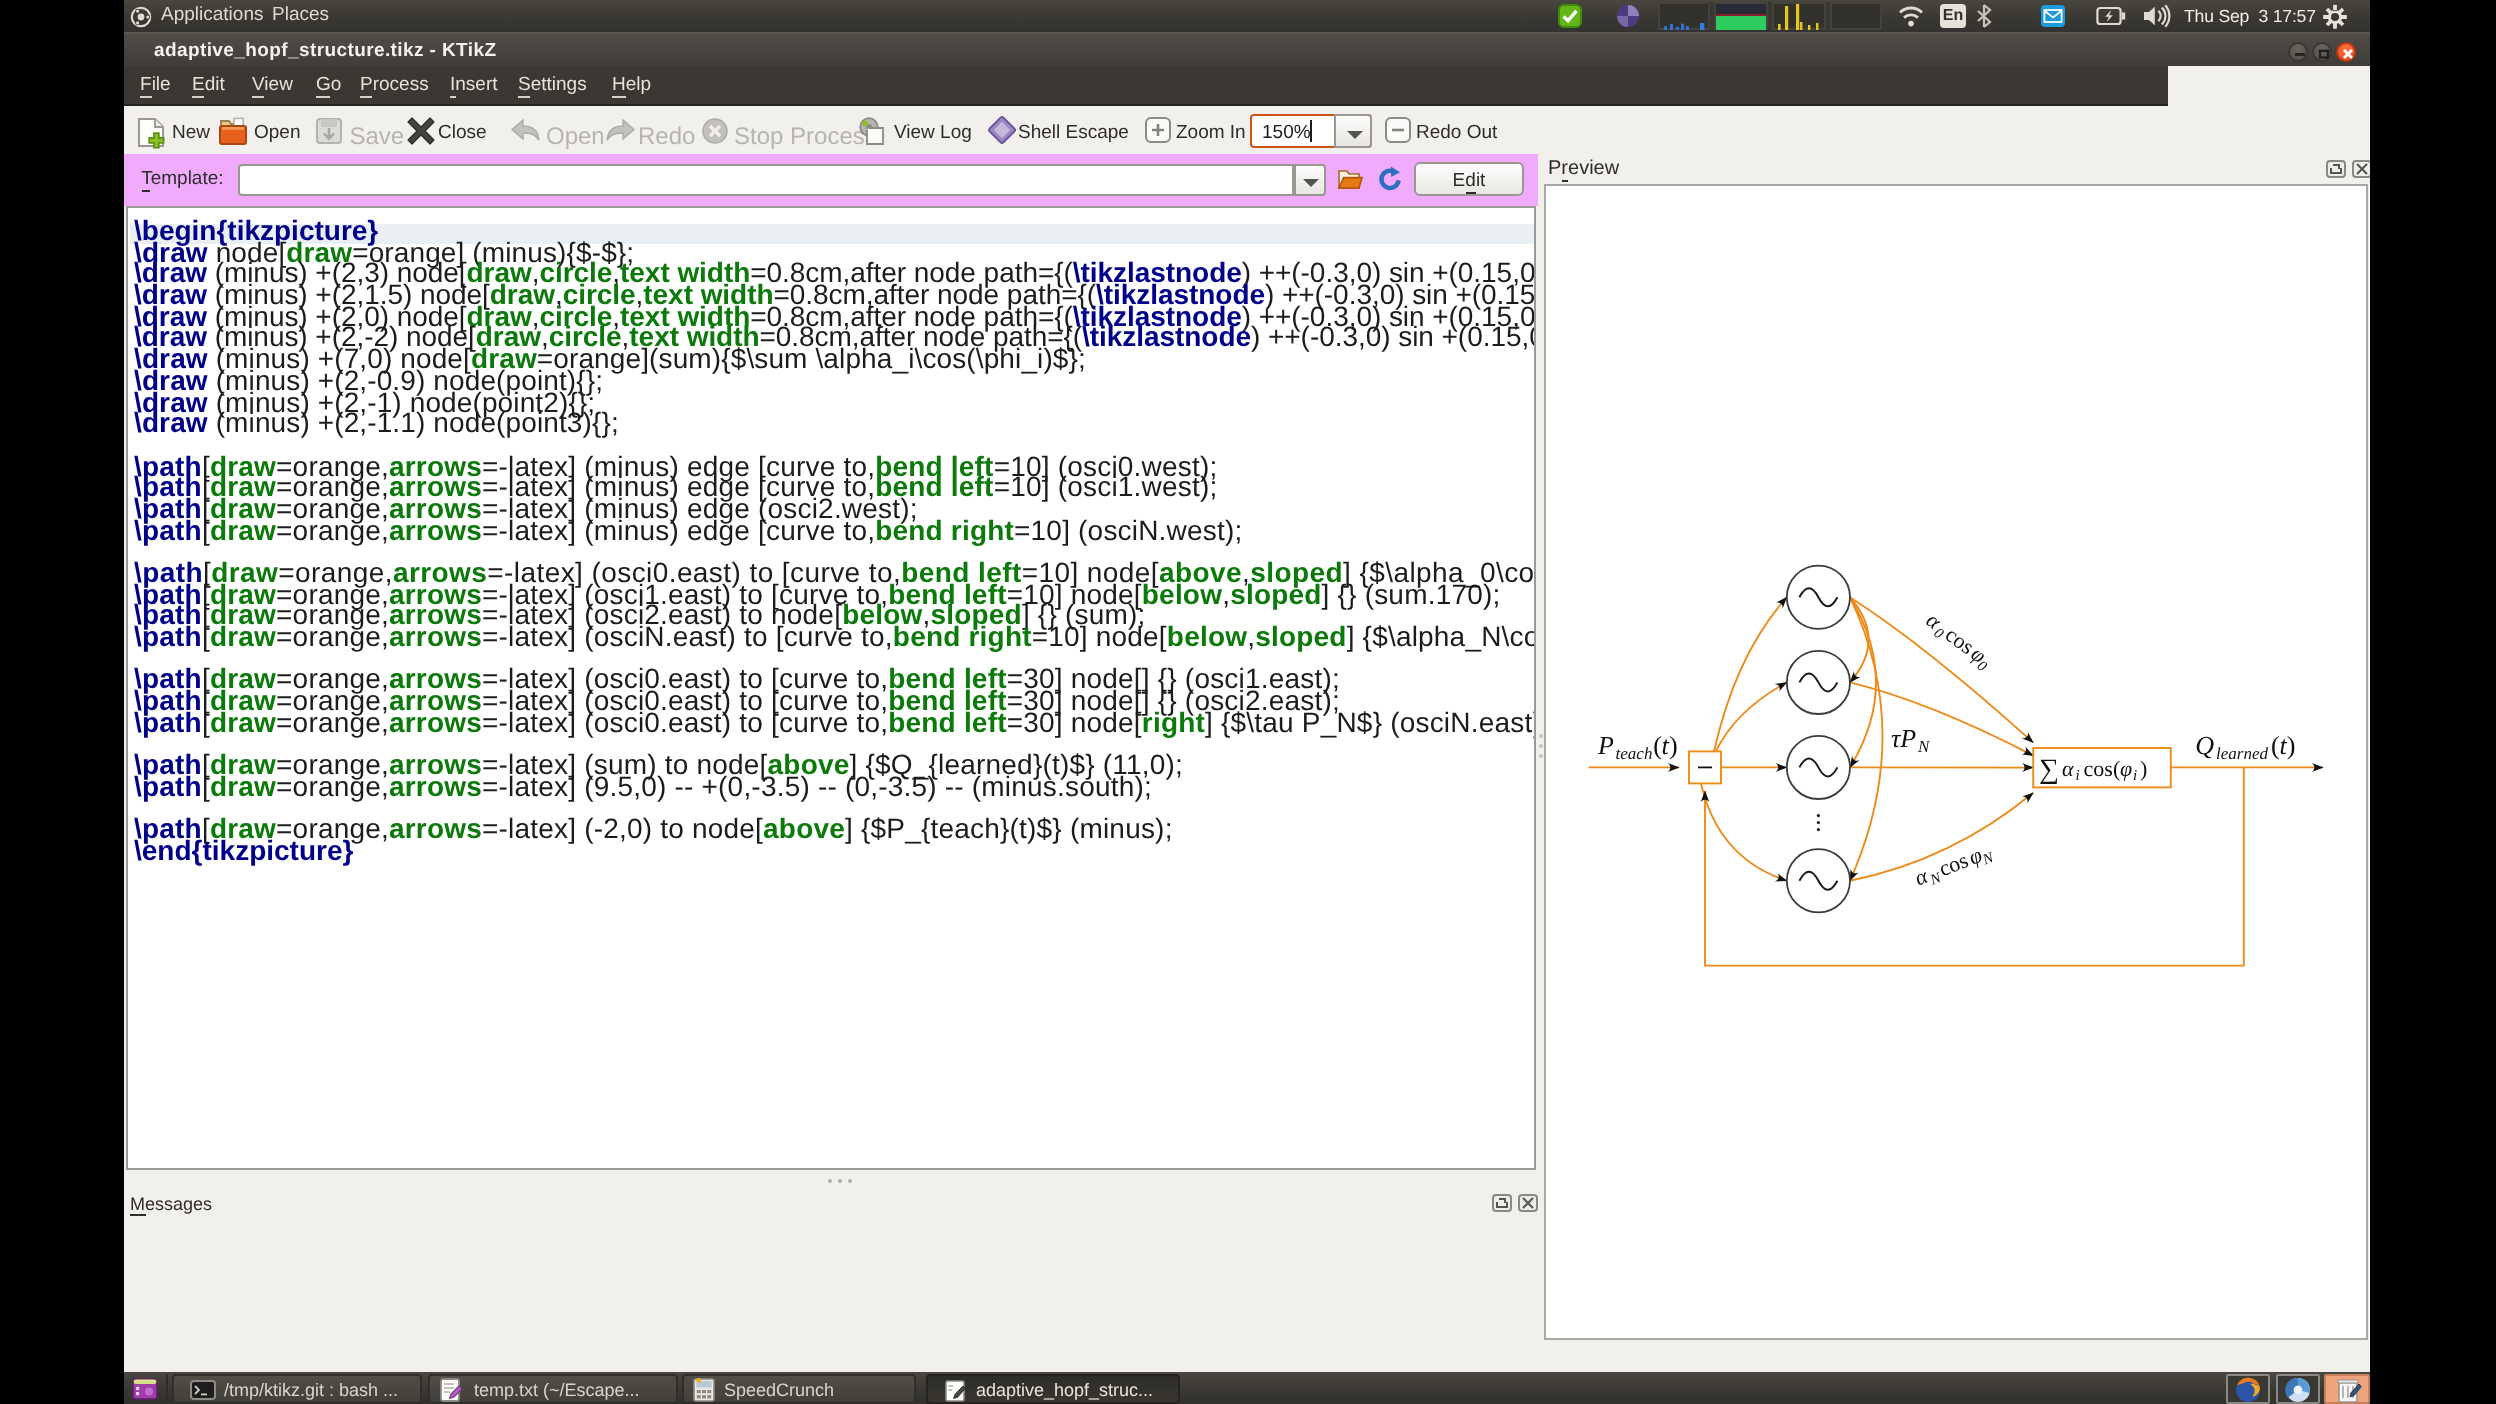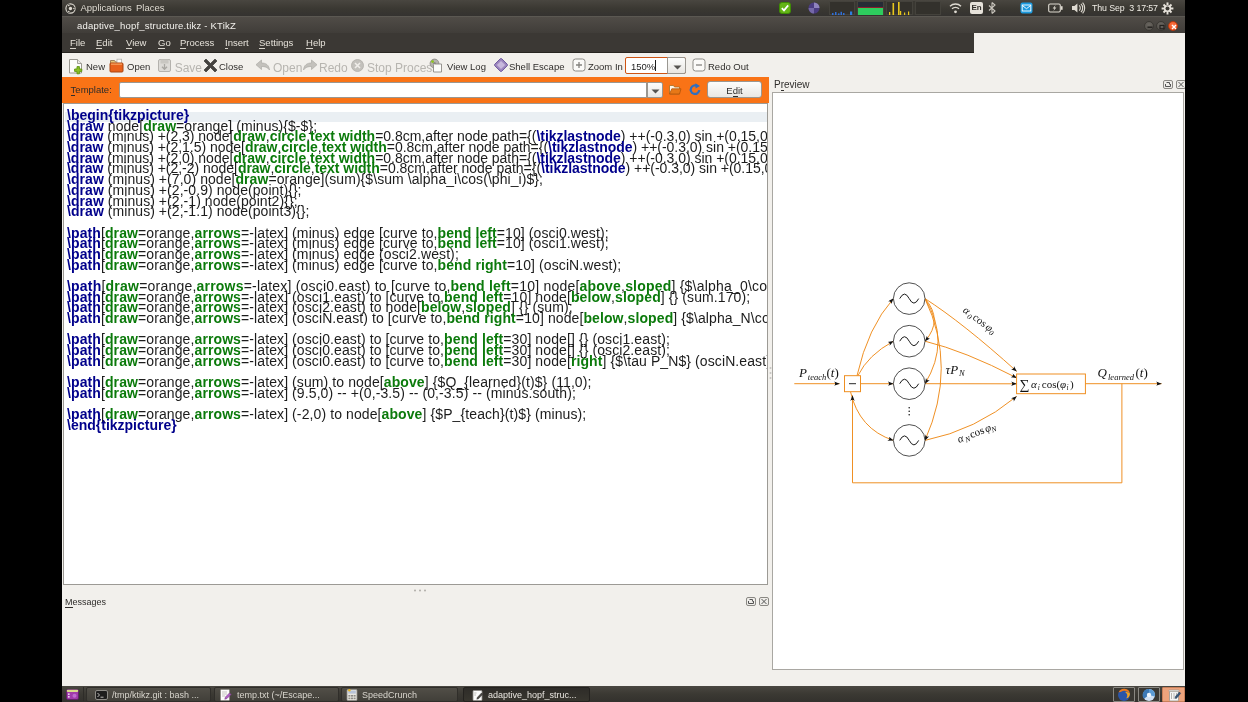--- a/index.html
+++ b/index.html
@@ -1,29 +1,29 @@
 <!DOCTYPE html>
 <html><head><meta charset="utf-8"><style>
 *{margin:0;padding:0;box-sizing:border-box}
 html,body{width:1248px;height:702px;background:#000;overflow:hidden;font-family:"Liberation Sans",sans-serif}
 .ab{position:absolute}
 .btn{background:linear-gradient(#fdfdfc,#e9e7e3);border:1px solid #9a9791;border-radius:3px;font-size:9.5px;color:#2f2d2b}
 svg{position:absolute;overflow:visible}
 #desk{position:absolute;left:62px;top:0;width:1123px;height:702px;background:#f2f0ec;overflow:hidden}
 #toppanel{position:absolute;left:0;top:0;width:1123px;height:16px;background:linear-gradient(#494640,#3a3832 55%,#343230);color:#dfdbd2;font-size:9.5px}
 #titlebar{position:absolute;left:0;top:16px;width:1123px;height:17px;background:linear-gradient(#504c47,#403d39);border-top:1px solid #5b5852}
-#titlebar .t{position:absolute;left:15px;top:3px;font-size:9.5px;font-weight:normal;color:#f4f2ee;letter-spacing:0.2px}
+#titlebar .t{position:absolute;left:15px;top:3px;font-size:9.5px;font-weight:bold;color:#f4f2ee;letter-spacing:0.2px}
 .wbtn{position:absolute;top:3.5px;width:10px;height:10px;border-radius:50%}
-#menubar{position:absolute;left:0;top:33px;width:912px;height:20px;background:#3b3834;color:#e6e2da;font-size:9.5px;border-bottom:1px solid #262420}
+#menubar{position:absolute;left:0;top:33px;width:1022px;height:20px;background:#3b3834;color:#e6e2da;font-size:9.5px;border-bottom:1px solid #262420}
 #menubar span{position:absolute;top:4px}
 #menubar u{text-decoration:none;border-bottom:1px solid #d6d2ca}
 #toolbar{position:absolute;left:0;top:54px;width:1123px;height:23px;background:#f2f0ec}
 #toolbar .tl{position:absolute;top:7px;font-size:9.5px;color:#2f2d2b}
 #toolbar .tld{position:absolute;top:7px;font-size:12px;color:#b7b5b0}
-#tmpl{position:absolute;left:0;top:77px;width:707px;height:26px;background:#f97316;font-size:9.5px;color:#2f2d2b}
+#tmpl{position:absolute;left:0;top:77px;width:707px;height:26px;background:#f0abfc;font-size:9.5px;color:#2f2d2b}
 #editor{position:absolute;left:1px;top:103px;width:705px;height:482px;background:#fff;border:1px solid #9c9a95;overflow:hidden}
 #code{position:absolute;left:3px;top:6px;font-size:14px;line-height:10.68px;white-space:pre;color:#1c1c1c}
 #code .c{color:#00008b;font-weight:bold}
 #code .k{color:#0b7a0b;font-weight:bold}
 #code .p{letter-spacing:0.1px}
 #code .d{letter-spacing:0.06px}
 #code .o{letter-spacing:-0.025px}
 #code .p2{letter-spacing:0.21px}
 #hl{position:absolute;left:1px;top:7.5px;width:702px;height:10.7px;background:#eaeff3;z-index:0}
 #code div{position:relative;z-index:1}

